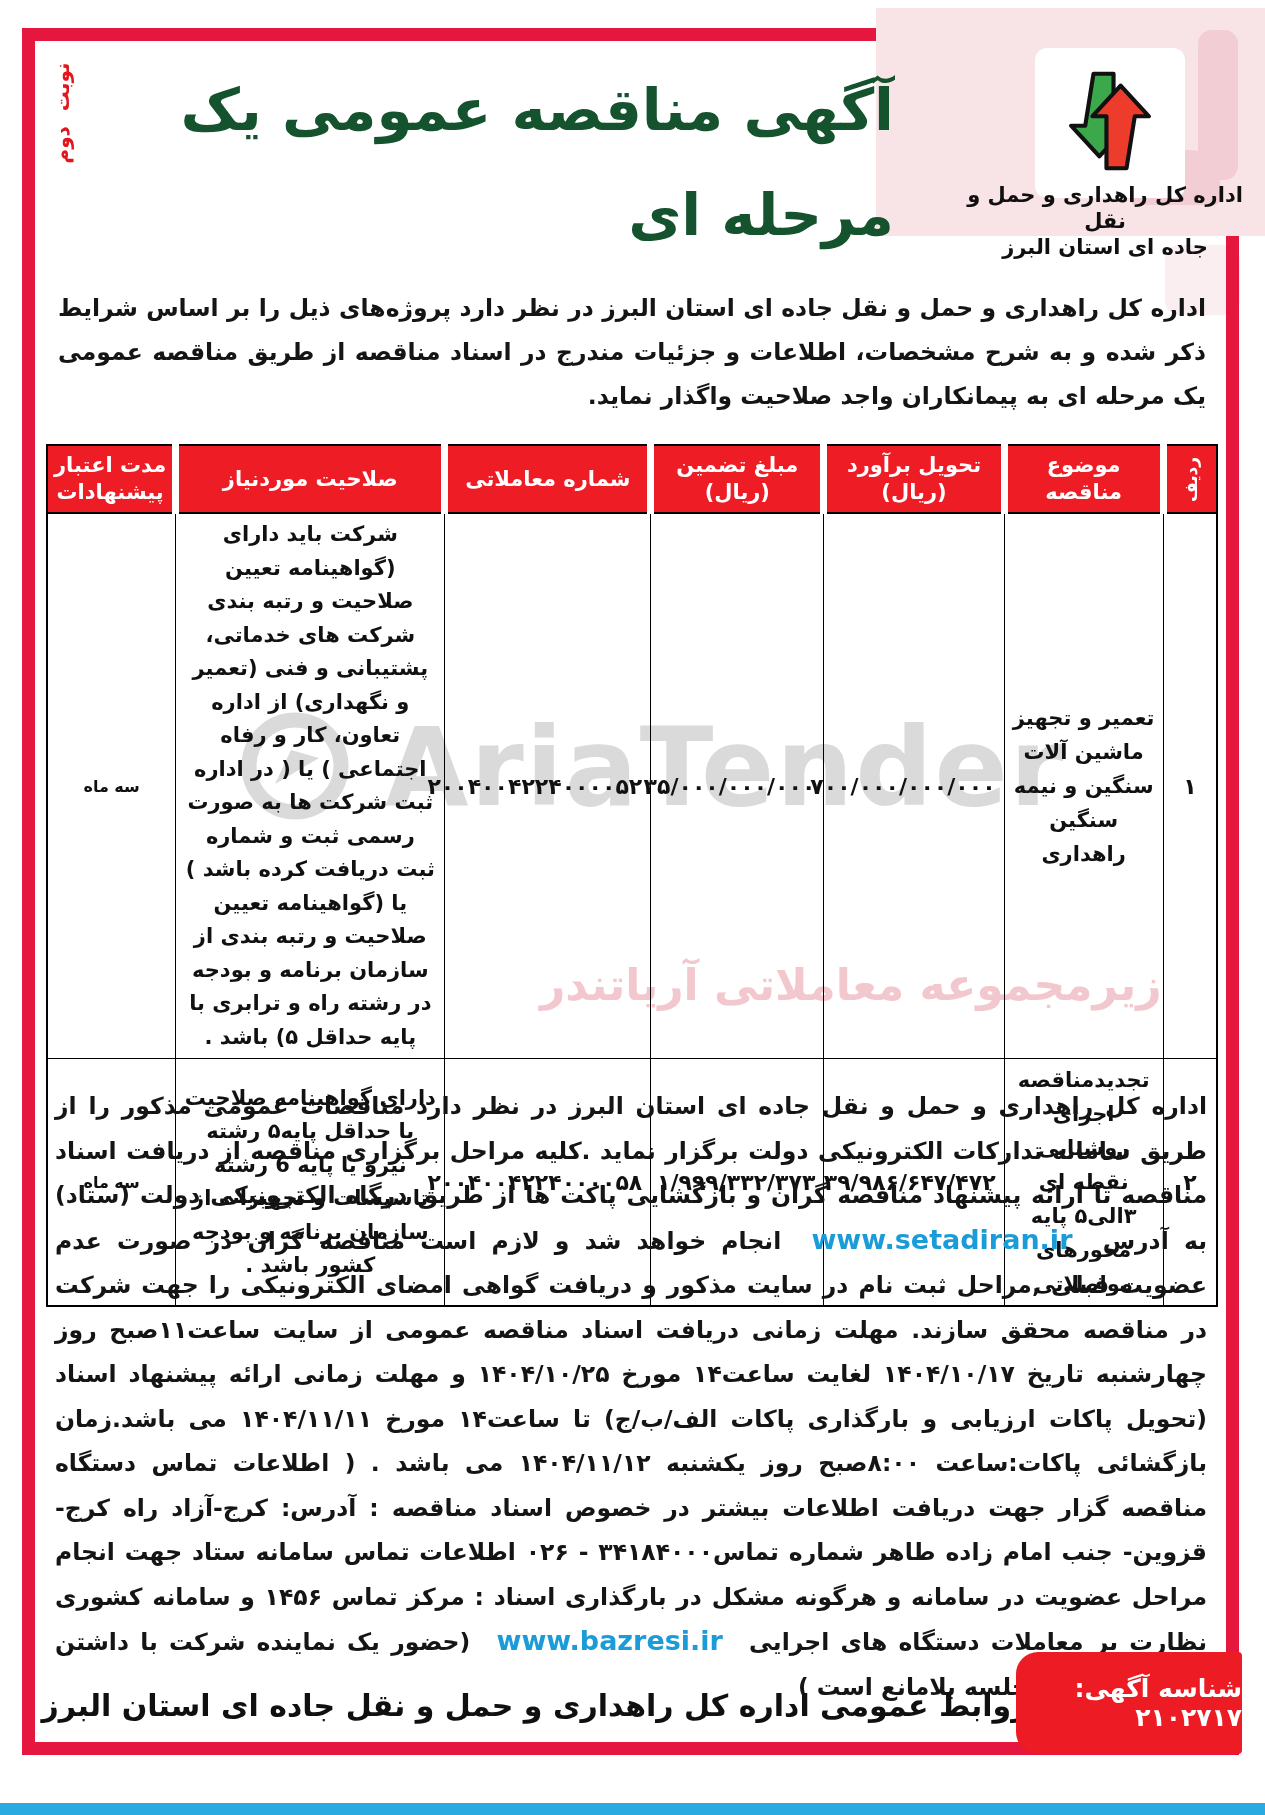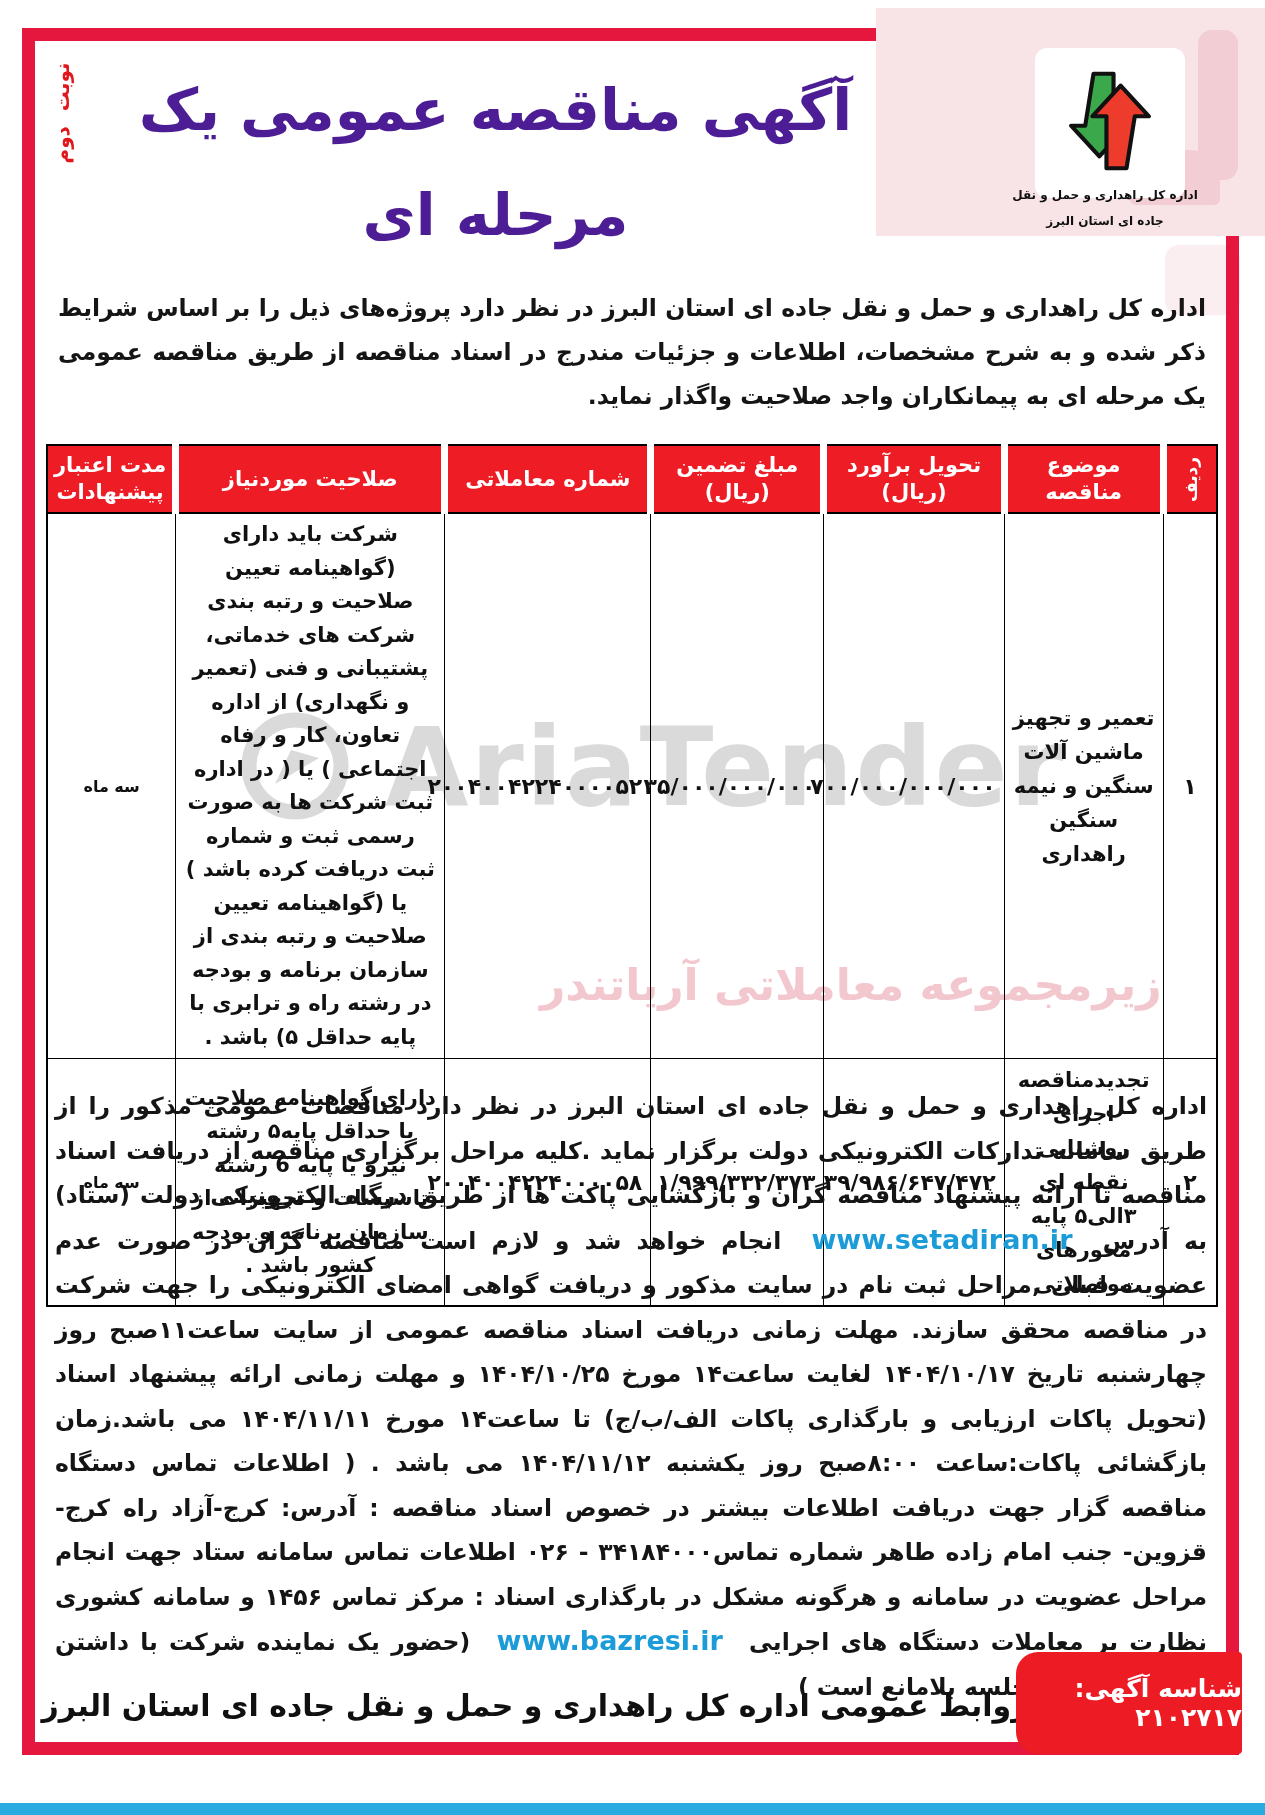--- a/index.html
+++ b/index.html
@@ -15,29 +15,29 @@
   .pink-block{position:absolute;left:876px;top:8px;width:389px;height:228px;
               background:#f8e3e7;z-index:2;}
   .pink-blob{position:absolute;background:#f2cdd4;border-radius:14px;}
   .pink-blob.b1{left:1198px;top:30px;width:40px;height:150px;z-index:2;}
   .pink-blob.b2{left:1130px;top:150px;width:90px;height:55px;z-index:2;border-radius:30px 30px 6px 6px;}
   .pink-blob.b3{left:1165px;top:245px;width:75px;height:70px;background:#fbeef0;z-index:0;}
 
   .logo-box{position:absolute;left:1035px;top:48px;width:150px;height:150px;
             background:#fff;border-radius:12px;z-index:3;display:flex;align-items:center;justify-content:center;}
   .org-name{position:absolute;left:955px;top:182px;width:300px;z-index:3;
-            text-align:center;font-size:12px;line-height:26px;color:#101010;direction:rtl;}
+            text-align:center;font-size:21px;line-height:26px;color:#101010;direction:rtl;}
 
   
   .edition{position:absolute;left:-12px;top:100px;width:150px;height:26px;z-index:3;
            transform:rotate(-90deg);text-align:center;color:#e2171d;font-size:20px;
            letter-spacing:1px;word-spacing:8px;direction:rtl;}
 
-  .main-title{position:absolute;left:108px;top:58px;width:775px;z-index:3;
-              text-align:center;direction:rtl;color:#4c1d95;font-size:58px;line-height:105px;}
+  .main-title{position:absolute;left:119px;top:58px;width:775px;z-index:3;
+              text-align:right;direction:rtl;color:#14532d;font-size:58px;line-height:105px;}
 
   .intro{position:absolute;left:58px;top:286px;width:1148px;z-index:3;margin:0;
          direction:rtl;text-align:justify;font-size:23.5px;line-height:44px;color:#151515;}
 
   
   .wm{position:absolute;left:235px;top:705px;z-index:0;display:flex;align-items:center;gap:30px;}
   .wm-text{font-size:108px;color:#dadada;letter-spacing:2px;}
   .wm-sub{position:absolute;left:540px;top:935px;z-index:0;color:#f2c7ce;font-size:44px;direction:rtl;letter-spacing:4px;margin-top:24px;}
 
   

